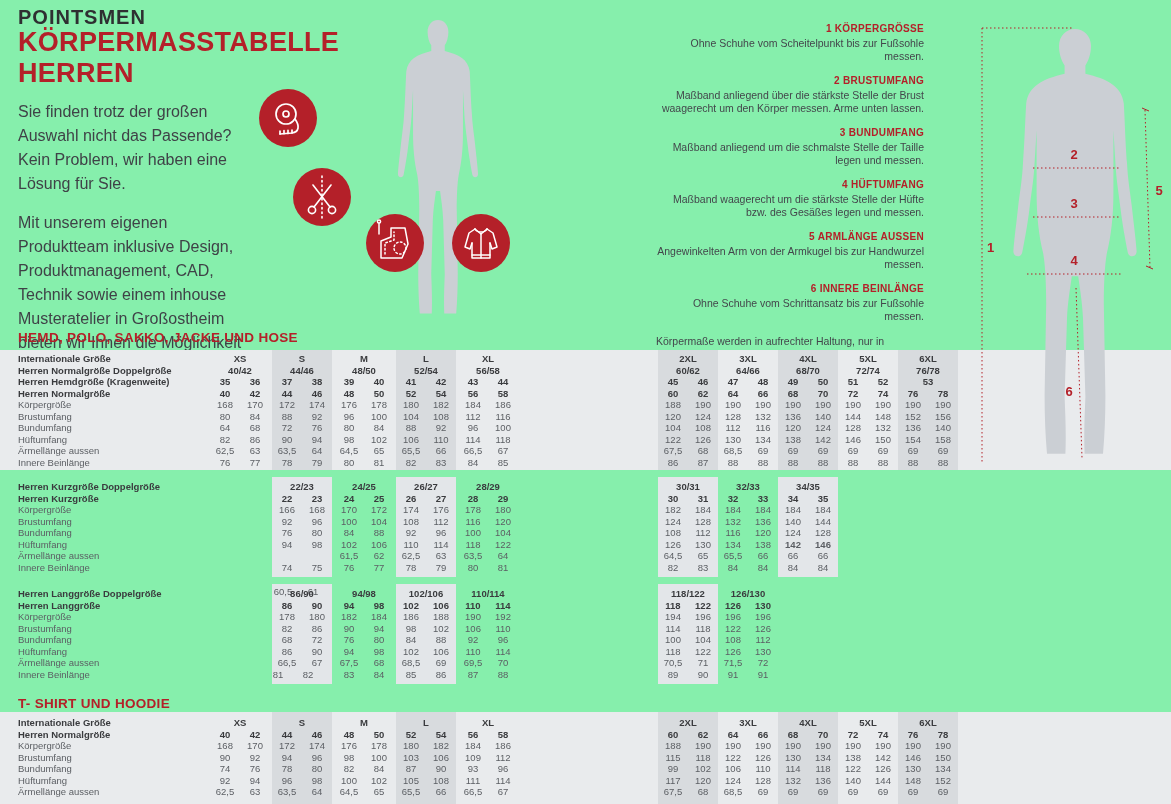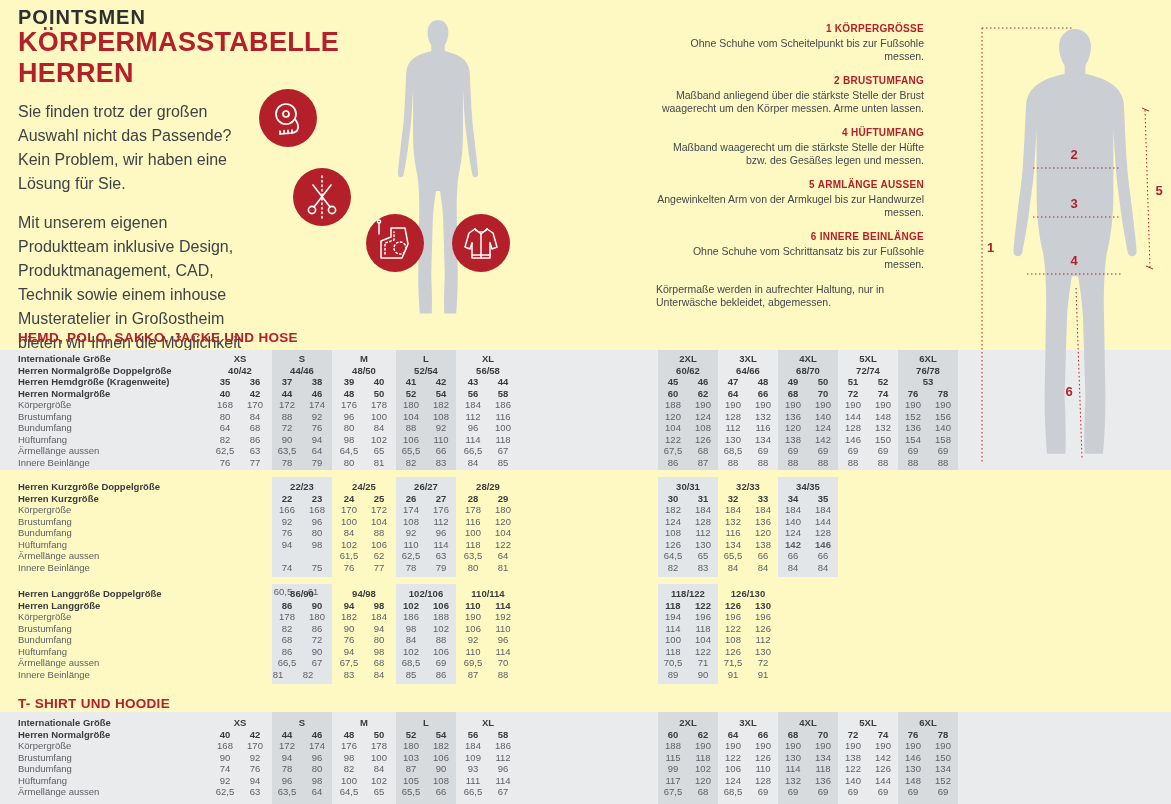--- a/index.html
+++ b/index.html
@@ -1,16 +1,16 @@
 <!DOCTYPE html>
 <html><head>
 <meta charset="utf-8">
 <style>
   html,body{margin:0;padding:0;background:#fff;}
-  #page{position:relative;width:1171px;height:804px;background:#fef9c3;overflow:hidden;
+  #page{position:relative;width:1171px;height:804px;background:#86efac;overflow:hidden;
         font-family:"Liberation Sans", sans-serif;}
   
   .brand{position:absolute;left:18px;top:6px;font-size:20px;font-weight:bold;color:#2e2f31;letter-spacing:1px;}
   .doc-title{position:absolute;left:18px;top:27px;font-size:27px;line-height:31px;font-weight:bold;color:#b42029;letter-spacing:.3px;}
   .intro{position:absolute;left:18px;top:100px;width:238px;font-size:16px;line-height:24px;color:#3f4247;}
   .intro p{margin:0 0 15px 0;}
   
   .circle{position:absolute;width:58px;height:58px;border-radius:50%;background:#b42029;}
   
   .instr-col{position:absolute;left:656px;top:23px;width:268px;}
@@ -106,20 +106,24 @@
   <div class="instr-col">
     <div class="instr">
       <div class="instr-title">1 KÖRPERGRÖSSE</div>
       <div class="instr-text">Ohne Schuhe vom Scheitelpunkt bis zur Fußsohle messen.</div>
     </div>
     <div class="instr">
       <div class="instr-title">2 BRUSTUMFANG</div>
       <div class="instr-text">Maßband anliegend über die stärkste Stelle der Brust waagerecht um den Körper messen. Arme unten lassen.</div>
     </div>
     <div class="instr">
+      <div class="instr-title">3 BUNDUMFANG</div>
+      <div class="instr-text">Maßband anliegend um die schmalste Stelle der Taille legen und messen.</div>
+    </div>
+    <div class="instr">
       <div class="instr-title">4 HÜFTUMFANG</div>
       <div class="instr-text">Maßband waagerecht um die stärkste Stelle der Hüfte bzw. des Gesäßes legen und messen.</div>
     </div>
     <div class="instr">
       <div class="instr-title">5 ARMLÄNGE AUSSEN</div>
       <div class="instr-text">Angewinkelten Arm von der Armkugel bis zur Handwurzel messen.</div>
     </div>
     <div class="instr">
       <div class="instr-title">6 INNERE BEINLÄNGE</div>
       <div class="instr-text">Ohne Schuhe vom Schrittansatz bis zur Fußsohle messen.</div>

